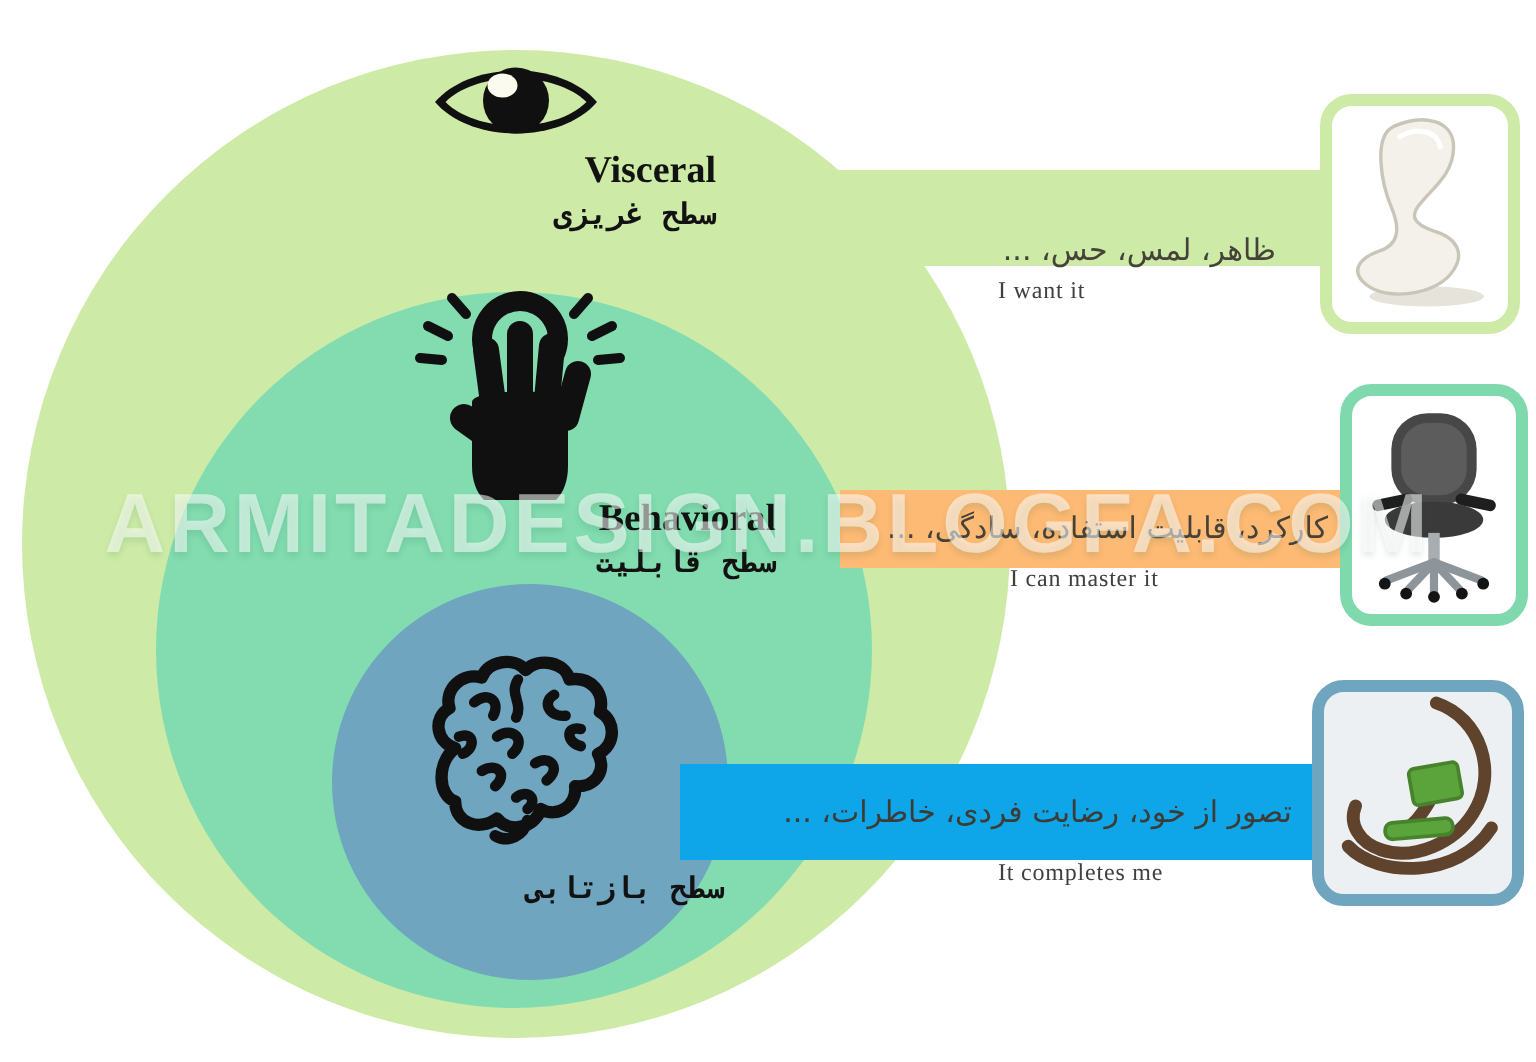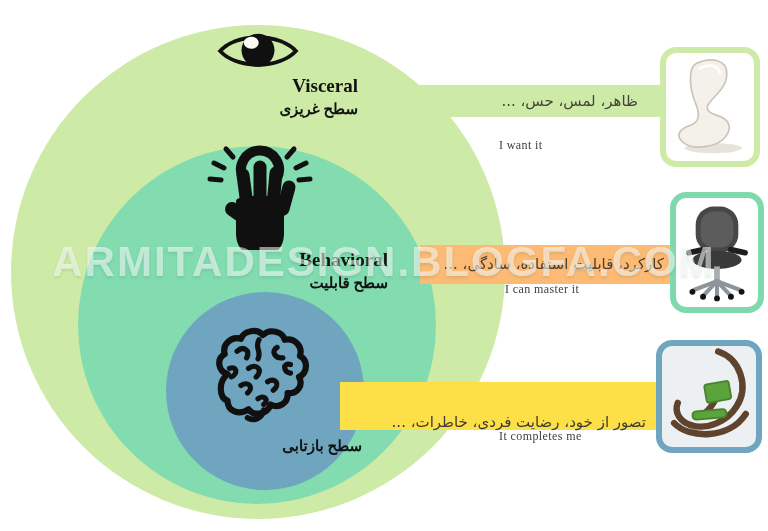--- a/index.html
+++ b/index.html
@@ -4,39 +4,39 @@
 <style>
   html,body{margin:0;padding:0;background:#fff;}
   .stage{position:relative;width:768px;height:531px;background:#ffffff;overflow:hidden;
          font-family:"Liberation Sans","DejaVu Sans",sans-serif;}
   .circle{position:absolute;border-radius:50%;}
   .circle-outer{left:11px;top:25px;width:494px;height:494px;background:#cdeba6;z-index:1;}
   .circle-middle{left:78px;top:146px;width:358px;height:358px;background:#82dcb0;z-index:2;}
   .circle-inner{left:166px;top:292px;width:198px;height:198px;background:#6fa5bf;z-index:3;}
 
   .band{position:absolute;z-index:4;display:flex;align-items:center;justify-content:flex-end;}
-  .band-1{left:408px;top:85px;width:256px;height:32px;background:#cdeba6;}
+  .band-1{left:408px;top:85px;width:256px;height:48px;background:#cdeba6;align-items:flex-end;}
   .band-2{left:420px;top:245px;width:254px;height:39px;background:#fdba74;text-align:center;}
-  .band-3{left:340px;top:382px;width:320px;height:48px;background:#fde047;align-items:flex-end;}
+  .band-3{left:340px;top:382px;width:320px;height:48px;background:#0ea5e9;}
   .keywords{direction:rtl;font-family:"DejaVu Sans",sans-serif;font-size:15px;color:#46423a;
             white-space:nowrap;line-height:1;}
   .band-1 .keywords{padding-left:8px;padding-right:26px;}
   .band-2 .keywords{padding-left:4px;padding-right:10px;}
   .band-3 .keywords{padding-left:6px;padding-right:14px;color:#3e3b34;}
 
   .phrase{position:absolute;z-index:5;font-family:"Liberation Serif","DejaVu Serif",serif;
           font-size:12px;color:#404040;letter-spacing:0.4px;white-space:nowrap;}
   .phrase-1{left:499px;top:138px;}
   .phrase-2{left:505px;top:282px;}
   .phrase-3{left:499px;top:429px;}
 
   .level-label{position:absolute;z-index:5;text-align:right;}
   .level-label .en{font-family:"Liberation Serif","DejaVu Serif",serif;font-weight:bold;
                    font-size:19px;color:#121212;line-height:1.1;}
-  .level-label .fa{direction:rtl;font-family:Liberation Serif, serif;font-weight:bold;
+  .level-label .fa{direction:rtl;font-family:Liberation Mono, monospace;font-weight:bold;
                    font-size:15px;color:#121212;margin-top:3px;line-height:1.2;}
   .label-visceral{left:158px;top:76px;width:200px;}
   .label-behavioral{left:178px;top:250px;width:210px;}
   .label-reflective{left:162px;top:434px;width:200px;}
 
   .icon{position:absolute;z-index:5;}
   .icon-eye{left:212px;top:27px;}
   .icon-hand{left:196px;top:145px;}
   .icon-brain{left:199px;top:325px;}
 

